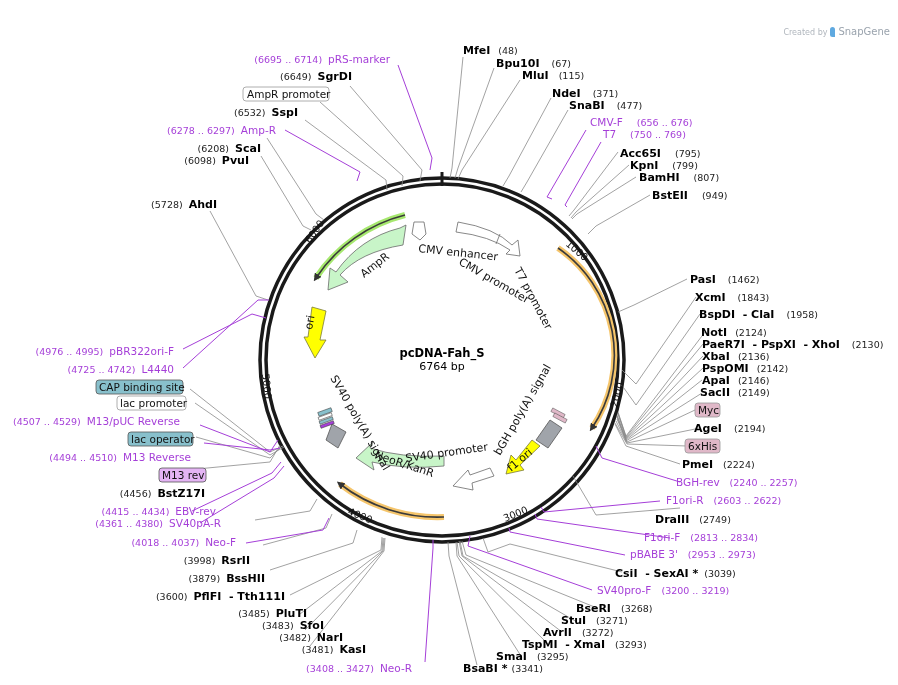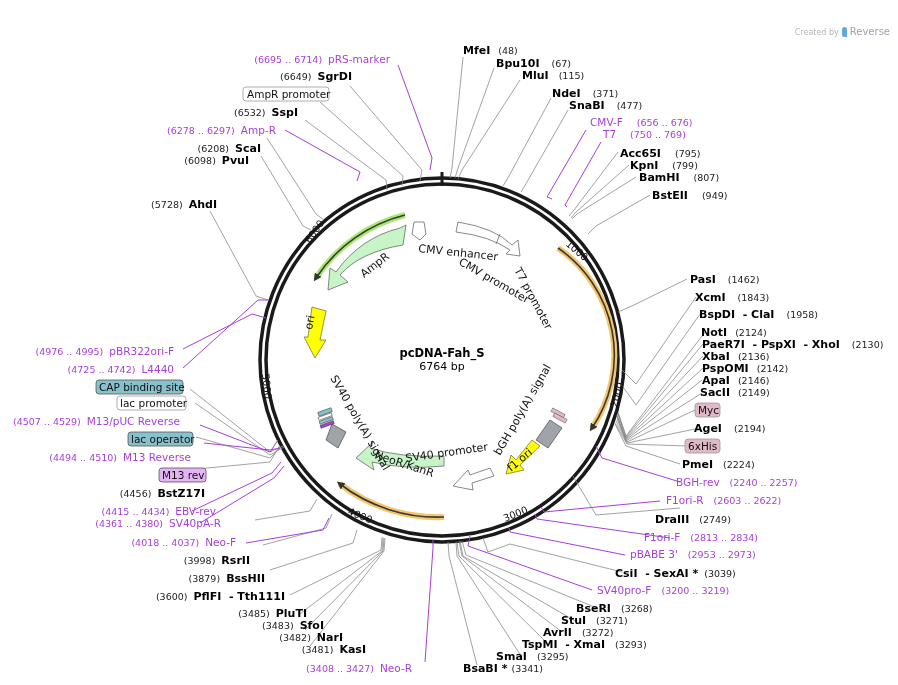--- a/index.html
+++ b/index.html
@@ -19,21 +19,21 @@
   .feat-box-text { font-size: 10.5px; fill: #111; }
   .inner-label { font-size: 11px; fill: #111; }
   .tick-label { font-size: 10px; fill: #111; }
 </style>
 </head>
 <body>
 
 <div class="credit">
   <span>Created by</span>
   <span class="logo"></span>
-  <span class="brand">Reverse</span>
+  <span class="brand">SnapGene</span>
 </div>
 
 <svg id="map" width="898" height="685" viewBox="0 0 898 685">
   <defs>
     <marker id="ah-dark" viewBox="0 0 10 10" refX="5" refY="5" markerWidth="5" markerHeight="5" orient="auto">
       <path d="M0,0 L10,5 L0,10 z" fill="#333"></path>
     </marker>
   </defs>
 
   <g>

